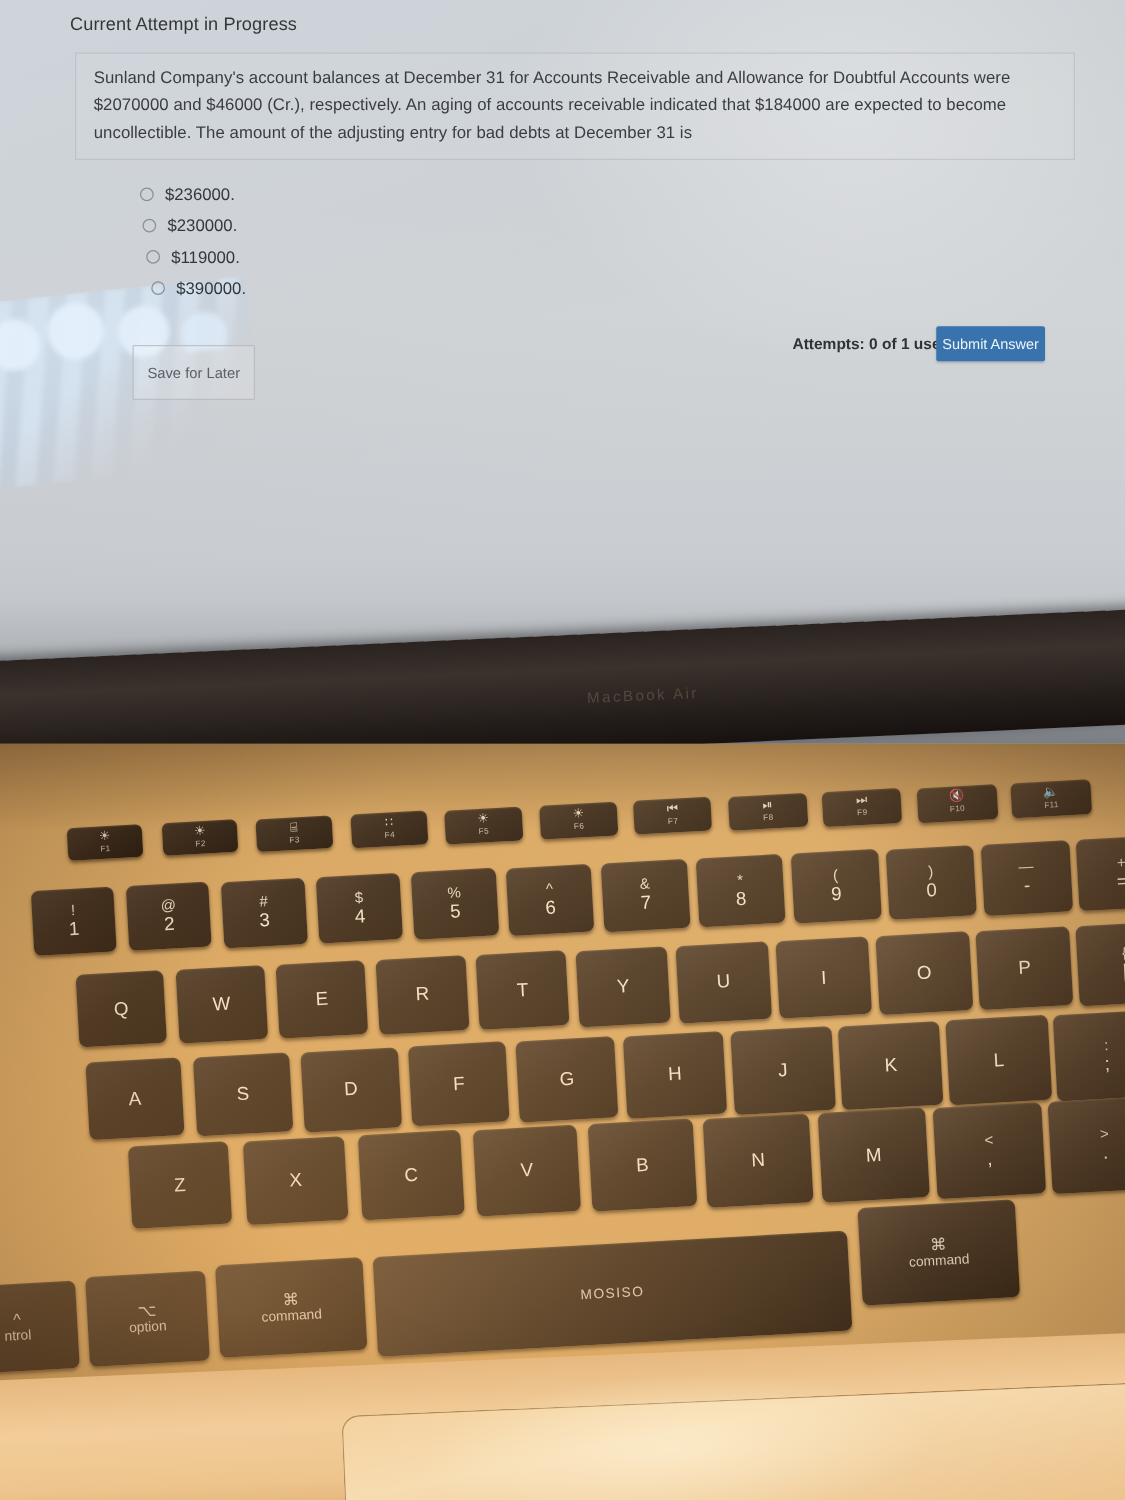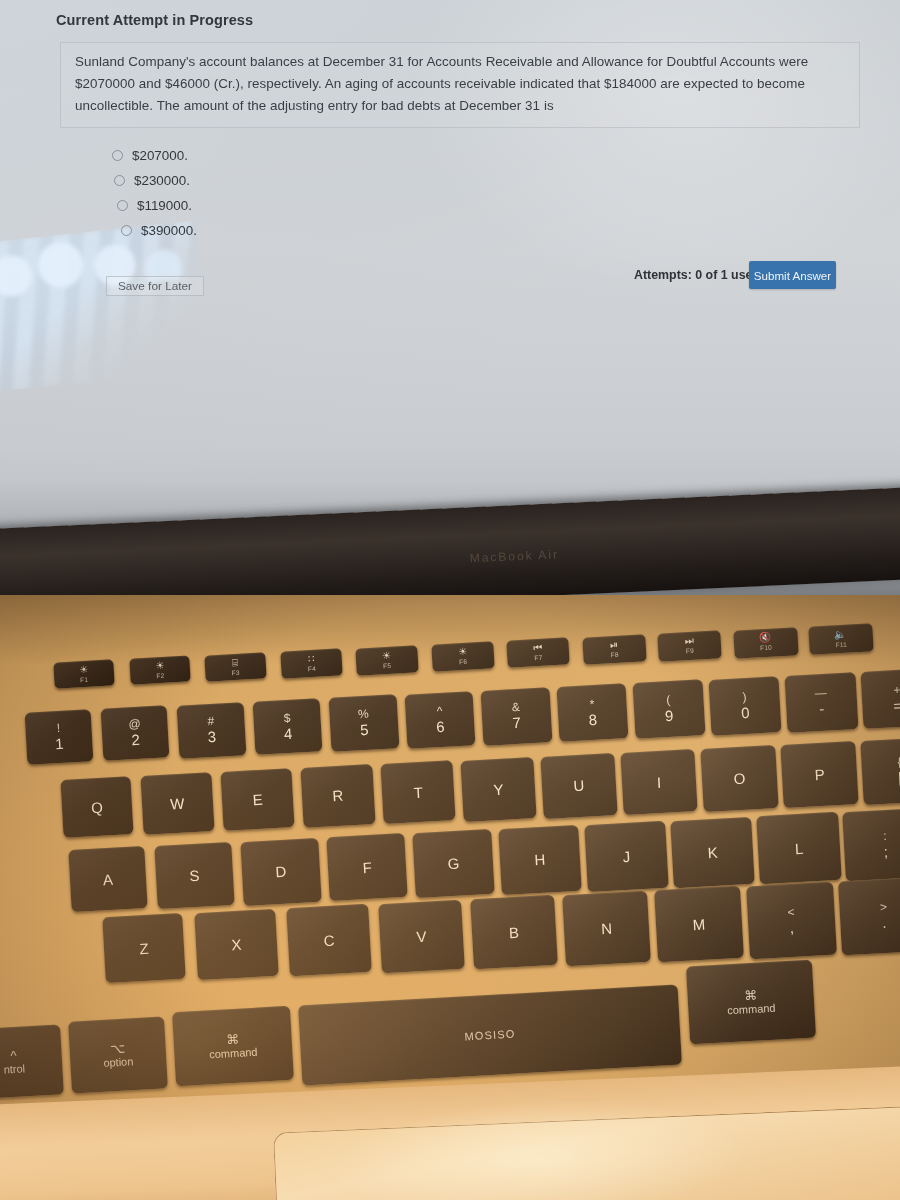--- a/index.html
+++ b/index.html
@@ -52,21 +52,21 @@
     position: absolute; left: 0; bottom: 0; width: 900px; height: 120px;
     background: linear-gradient(to bottom, rgba(90,95,100,0) 0%, rgba(85,90,96,0.22) 60%, rgba(60,64,70,0.42) 100%);
     pointer-events: none;
   }
 
   
   .content { position: absolute; left: 0; top: 0; width: 900px; }
 
   .attempt-header {
     position: absolute; left: 56px; top: 12px;
-    font-size: 14.5px; font-weight: bold; color: #33373c;
+    font-size: 14.5px; font-weight: normal; color: #33373c;
     letter-spacing: .1px;
   }
 
   .question-card {
     position: absolute; left: 60px; top: 42px; width: 800px;
     padding: 8px 10px 10px 14px;
     border: 1px solid rgba(176,181,187,0.55);
     background: rgba(255,255,255,0.05);
   }
   .question-text {
@@ -82,21 +82,21 @@
   .option-row:nth-child(2) { margin-left: 2px; }
   .option-row:nth-child(3) { margin-left: 5px; }
   .option-row:nth-child(4) { margin-left: 9px; }
   .radio {
     width: 11px; height: 11px; border-radius: 50%;
     border: 1.2px solid #8b9097; background: transparent; flex: none;
   }
 
   .save-btn {
     position: absolute; left: 106px; top: 276px;
-    width: 98px; height: 20px;
+    width: 98px; height: 44px;
     border: 1px solid rgba(176,181,187,0.75);
     background: rgba(255,255,255,0.14);
     color: #5d6166; font-size: 11.8px;
     display: flex; align-items: center; justify-content: center;
     border-radius: 1px;
   }
   .attempts-text {
     position: absolute; left: 634px; top: 268px;
     font-size: 12.4px; color: #2f3337; font-weight: 600;
   }
@@ -213,21 +213,21 @@
 
     <div class="attempt-header">Current Attempt in Progress</div>
 
     <div class="question-card">
       <div class="question-text">Sunland Company's account balances at December 31 for Accounts Receivable and Allowance for Doubtful Accounts were $2070000 and $46000 (Cr.), respectively. An aging of accounts receivable indicated that $184000 are expected to become uncollectible. The amount of the adjusting entry for bad debts at December 31 is</div>
     </div>
 
     <div class="options">
       <div class="option-row">
         <span class="radio"></span>
-        <span>$207000.</span>
+        <span>$236000.</span>
       </div>
       <div class="option-row">
         <span class="radio"></span>
         <span>$230000.</span>
       </div>
       <div class="option-row">
         <span class="radio"></span>
         <span>$119000.</span>
       </div>
       <div class="option-row">

